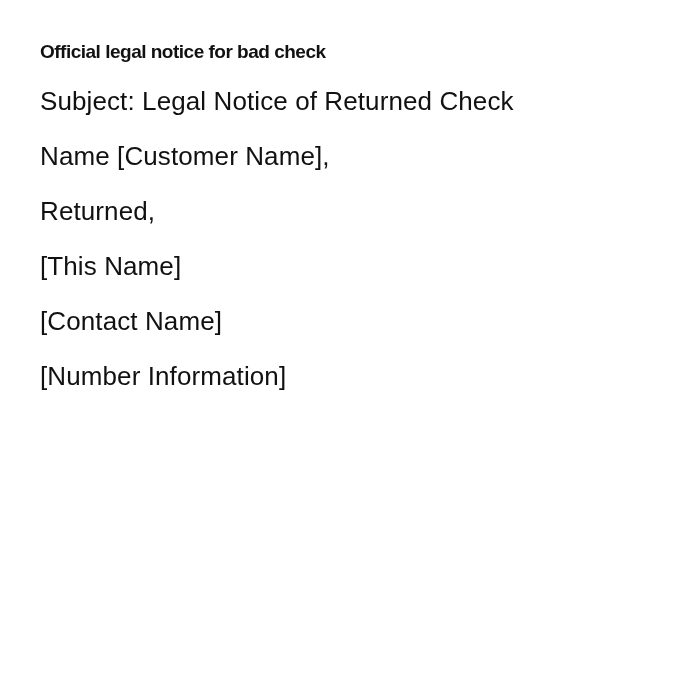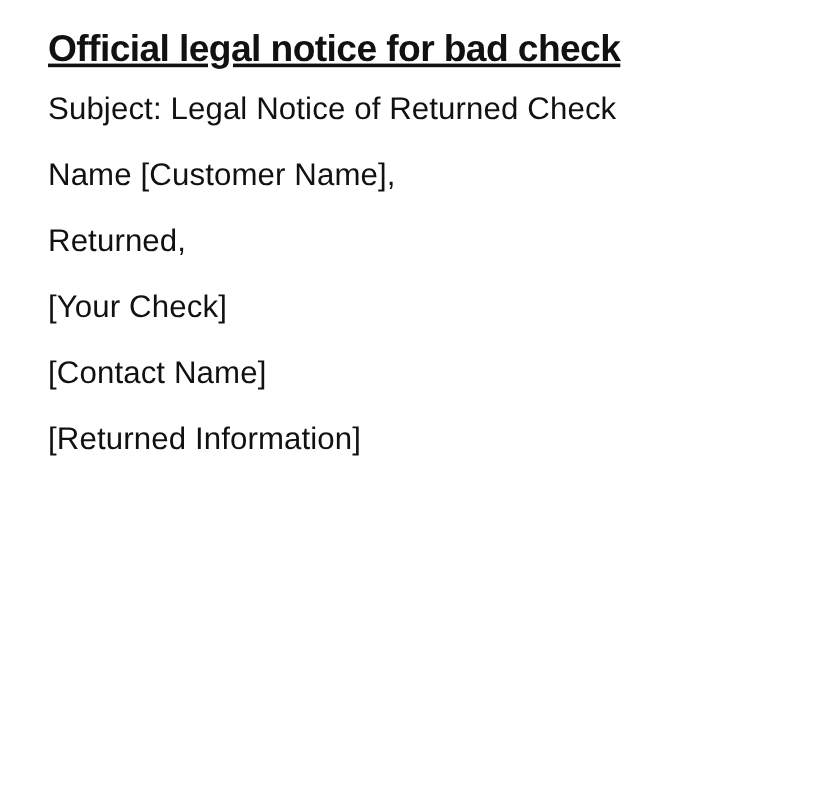--- a/index.html
+++ b/index.html
@@ -4,38 +4,37 @@
 <style>
   html, body { margin: 0; padding: 0; background: #ffffff; }
   body { width: 700px; height: 676px; overflow: hidden; }
   .page {
     padding: 24px 40px 0 40px;
     color: #111111;
     font-family: "Liberation Sans", sans-serif;
   }
   h1 {
     font-family: "Liberation Sans", sans-serif;
-    font-size: 31px;
+    font-size: 19px;
     font-weight: bold;
-    margin: 0 0 15px 0;
+    margin: 11px 0 15px 0;
     letter-spacing: -0.5px;
     line-height: 34px;
-    text-decoration: underline;
   }
   p {
     font-size: 26px;
     line-height: 35px;
     margin: 0 0 20px 0;
     letter-spacing: 0.1px;
   }
 </style>
 </head>
 <body>
 
 <div class="page">
   <h1>Official legal notice for bad check</h1>
   <p>Subject: Legal Notice of Returned Check</p>
   <p>Name [Customer Name],</p>
   <p>Returned,</p>
-  <p>[Your Check]</p>
+  <p>[This Name]</p>
   <p>[Contact Name]</p>
-  <p>[Returned Information]</p>
+  <p>[Number Information]</p>
 </div>
 
 </body></html>

